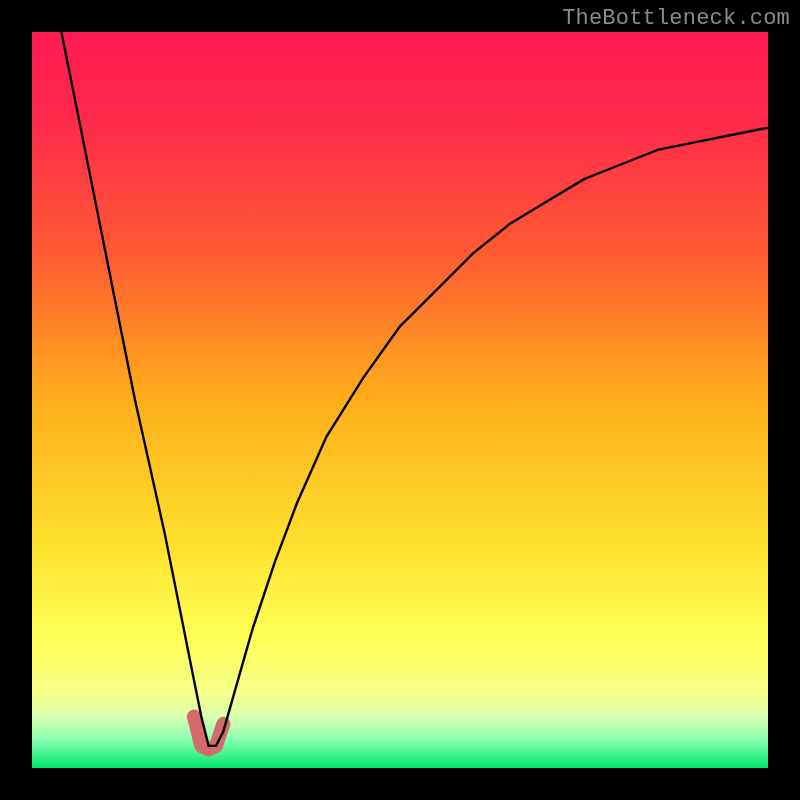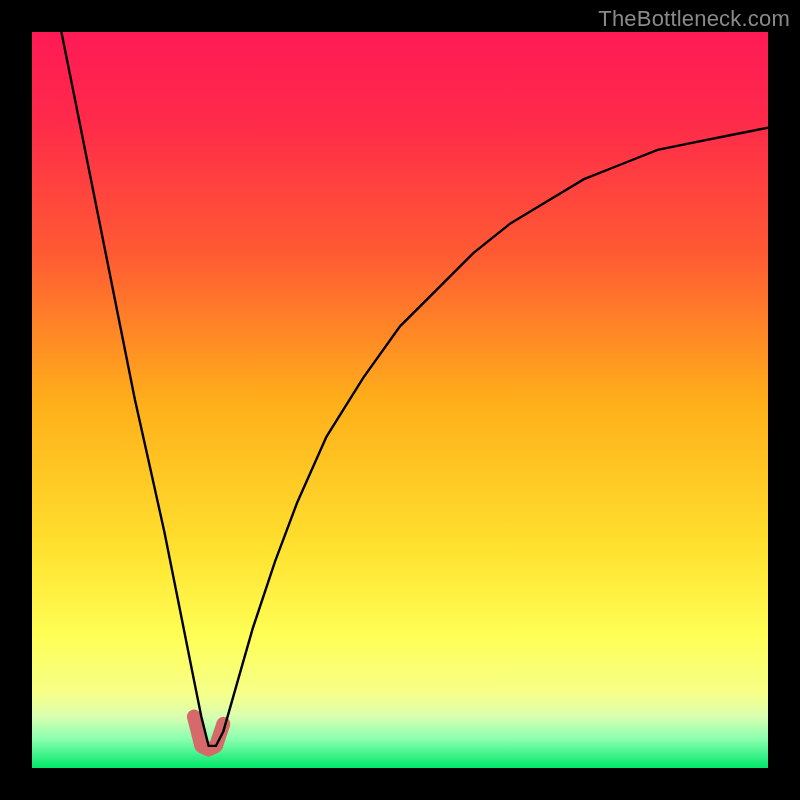--- a/index.html
+++ b/index.html
@@ -37,21 +37,21 @@
     position: absolute;
     left: 0;
     top: 0;
     width: 736px;
     height: 736px;
   }
   .watermark {
     position: absolute;
     top: 6px;
     right: 10px;
-    font-family: Liberation Sans, sans-serif;
+    font-family: Liberation Mono, monospace;
     font-size: 22px;
     color: #8a8a8a;
     letter-spacing: 0.2px;
   }
 </style>
 </head>
 <body>
 
 <div class="frame">
 

